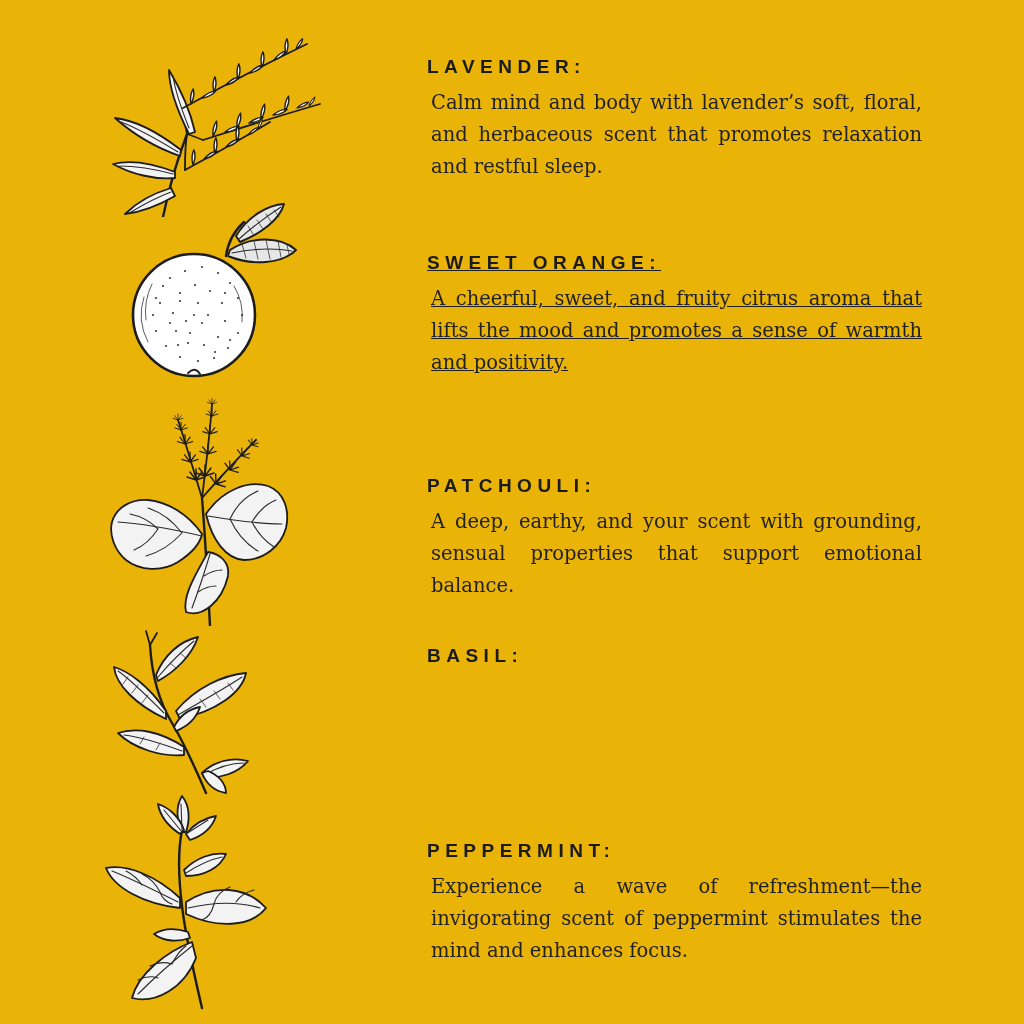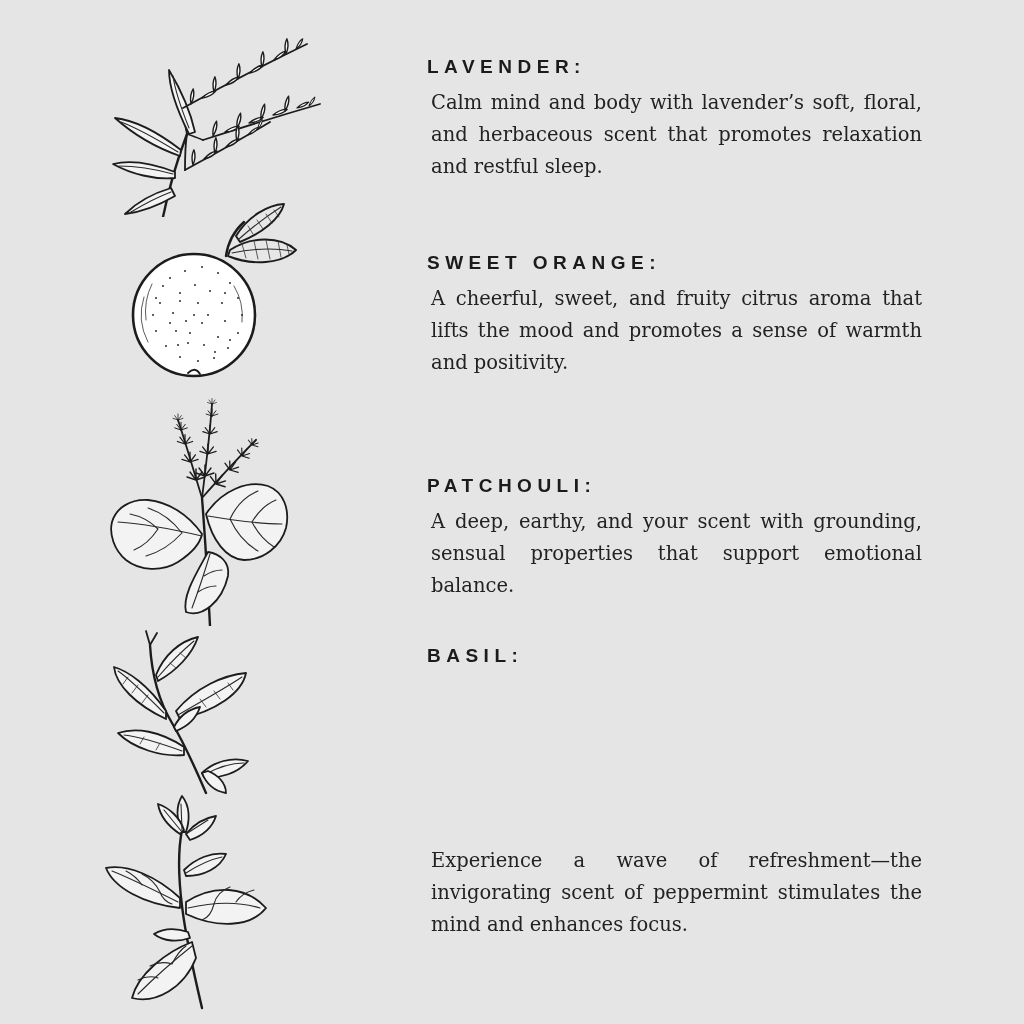--- a/index.html
+++ b/index.html
@@ -4,21 +4,21 @@
 <style>
   html,body{margin:0;padding:0;}
   body{
     width:1024px;height:1024px;
     background:#ffffff;
     font-family:"DejaVu Serif", serif;
     color:#1f1f1f;
     position:relative;
     overflow:hidden;
   }
-  .page{position:absolute;inset:0;background:#e5e5e5;}
+  .page{position:absolute;inset:0;background:#eab308;}
   .illo{position:absolute;}
   .illo svg{display:block;width:100%;height:100%;}
   .txt{position:absolute;left:427px;width:499px;}
   .txt h2{
     margin:0 0 10px 0;
     font-family:"Liberation Sans", sans-serif;
     font-size:19px;line-height:20px;
     font-weight:700;
     letter-spacing:5.5px;
     color:#1b1b1b;
@@ -159,21 +159,21 @@
         <circle cx="80" cy="131" r="1"></circle>
           <circle cx="60" cy="121" r="1"></circle>
           <circle cx="115" cy="91" r="1"></circle>
         <circle cx="50" cy="101" r="1"></circle>
           <circle cx="105" cy="150" r="1"></circle>
           <circle cx="68" cy="143" r="1"></circle>
         <circle cx="120" cy="138" r="1"></circle>
       </g>
     </svg>
   </div>
-  <div class="txt" style="top:253px;">
+  <div class="txt" style="top:253px;text-decoration:underline;">
     <h2>SWEET ORANGE:</h2>
     <p>A cheerful, sweet, and fruity citrus aroma that lifts the mood and promotes a sense of warmth and positivity.</p>
   </div>
 
   <div class="illo" style="left:60px;top:388px;width:245px;height:238px;">
     <svg viewBox="0 0 245 238">
       <defs>
         <path id="ptuft" d="M0 0 L-6 -8 M0 0 L0 -11 M0 0 L6 -8 M0 0 L-9 -3 M0 0 L9 -3"></path>
       </defs>
 
@@ -267,16 +267,17 @@
       <path class="vein" d="M134,114 C136,106 142,100 150,97 M156,112 C160,106 166,102 174,100 M134,114 C132,122 128,128 122,130"></path>
 
       <path class="leaf" d="M108,142 C96,138 84,138 74,144 C84,152 98,152 110,148 Z"></path>
 
       <path class="leaf" d="M112,152 C86,162 58,184 52,208 C76,214 104,198 116,168 Z"></path>
       <path class="vein" d="M112,156 C92,172 72,190 58,204"></path>
       <path class="vein" d="M92,174 C86,172 78,172 70,176 M78,188 C72,186 64,187 58,190 M92,174 C96,166 100,160 106,156"></path>
     </svg>
   </div>
   <div class="txt" style="top:841px;">
+    <h2>PEPPERMINT:</h2>
     <p>Experience a wave of refreshment—the invigorating scent of peppermint stimulates the mind and enhances focus.</p>
   </div>
 
 </div>
 
 </body></html>

